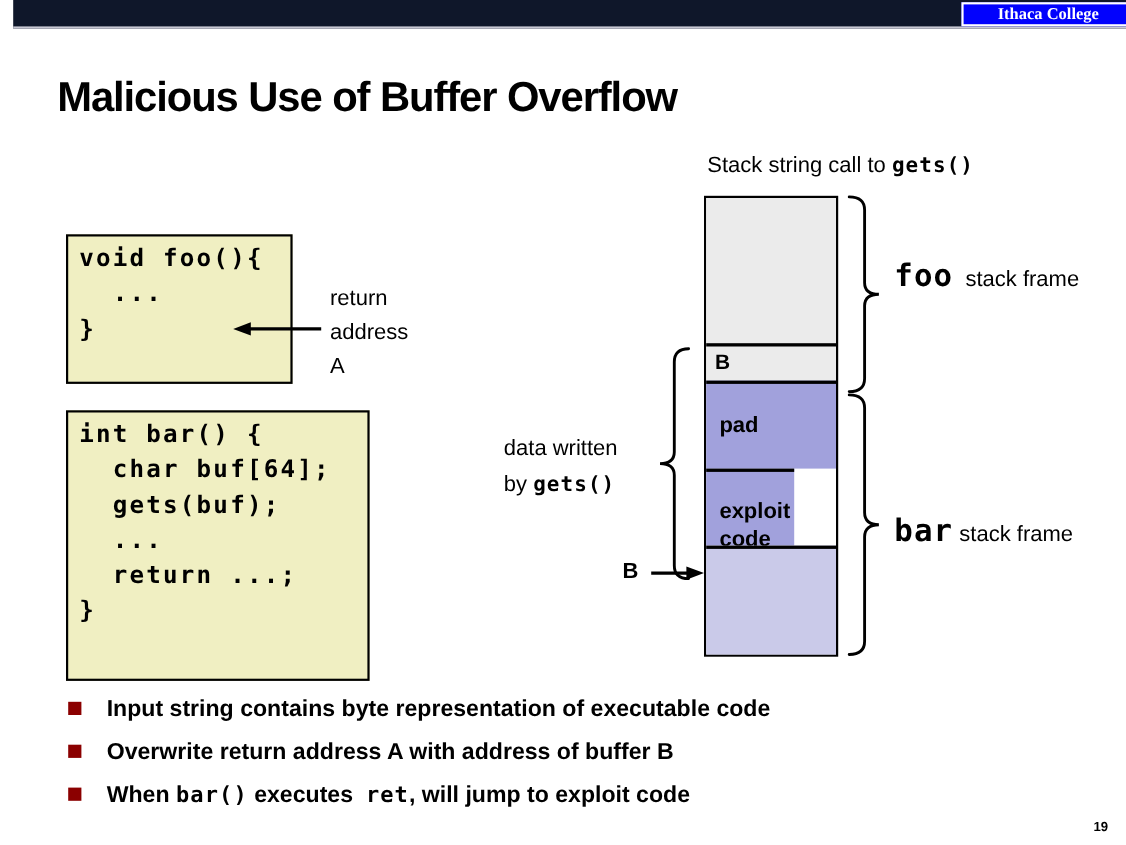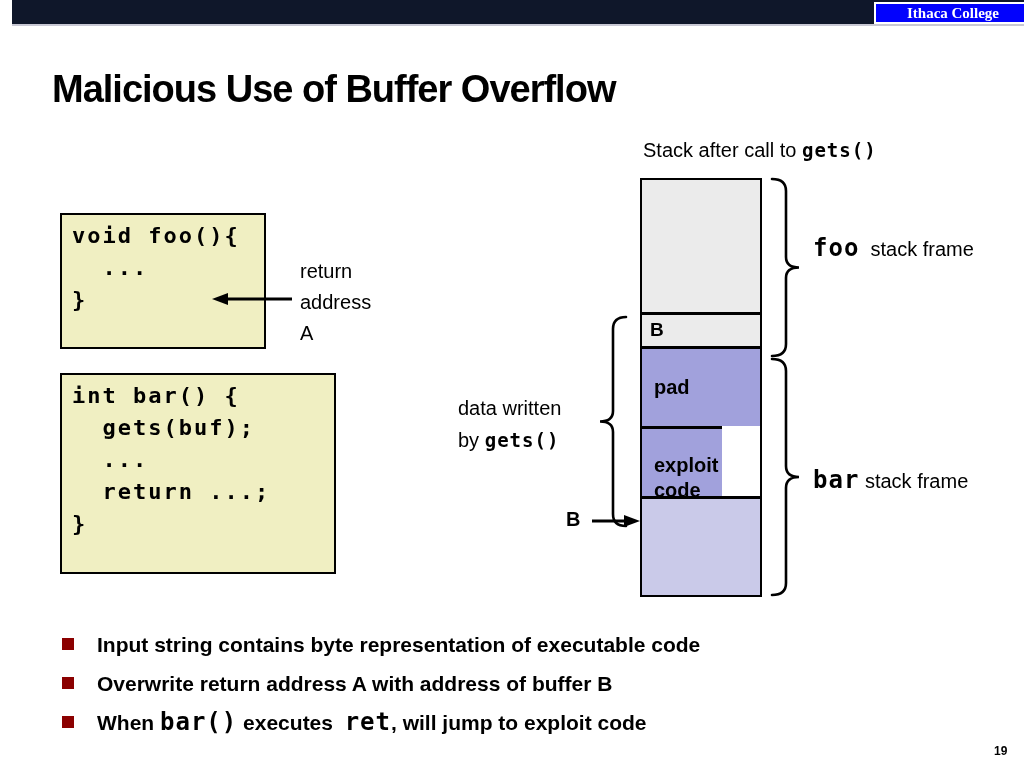--- a/index.html
+++ b/index.html
@@ -16,54 +16,54 @@
 
   
   .slide-title{left:52px;top:68px;font-size:38px;font-weight:800;letter-spacing:-1px;}
 
   
   .code-box{background:#f0efc2;border:2px solid #000;box-sizing:border-box;
             font-family:"DejaVu Sans Mono","Liberation Mono",monospace;font-weight:bold;
             font-size:22px;line-height:32px;letter-spacing:2px;padding:5px 0 0 10px;}
   .code-box div{white-space:pre;}
   #code-foo{left:60px;top:213px;width:206px;height:136px;}
-  #code-bar{left:60px;top:373px;width:276px;height:201px;}
+  #code-bar{left:60px;top:373px;width:276px;height:246px;}
 
   .plain-label{font-size:20px;line-height:31px;}
   #return-address-label{left:300px;top:256px;}
 
   #stack-caption{left:643px;top:139px;font-size:20px;}
   .inline-code{font-family:"DejaVu Sans Mono","Liberation Mono",monospace;font-weight:bold;font-size:19px;letter-spacing:1px;}
 
   
   #stack-column{left:640px;top:178px;width:122px;height:419px;border:2px solid #000;
                 box-sizing:border-box;display:flex;flex-direction:column;}
   .seg{box-sizing:border-box;}
   .seg + .seg{border-top:3px solid #000;}
   #seg-0{height:132px;}
   #seg-1{height:34px;font-weight:bold;font-size:19px;padding:4px 0 0 8px;}
   #seg-2{height:80px;font-weight:bold;font-size:20px;display:flex;align-items:center;padding-left:12px;}
   #seg-3{height:70px;font-weight:bold;font-size:20px;line-height:25px;padding:24px 0 0 12px;width:80px;}
   #seg-4{flex:1;}
 
   
   .frame-label{font-size:20px;}
-  .frame-label .inline-code{font-size:24px;}
+  .frame-label .inline-code{font-size:28px;}
   #foo-frame-label{left:813px;top:234px;}
   #bar-frame-label{left:813px;top:466px;}
 
   #data-written-label{left:458px;top:392px;font-size:20px;line-height:32px;}
   #b-pointer-label{left:566px;top:508px;font-size:20px;font-weight:bold;}
 
   
   #bullet-list{left:60px;top:631px;width:900px;}
   .bullet-row{display:flex;align-items:flex-start;height:39px;}
   .bullet-square{width:12px;height:12px;background:#8b0000;margin:7px 23px 0 2px;flex:none;}
   .bullet-text{font-size:21px;font-weight:bold;line-height:27px;white-space:pre;}
-  .bullet-text .inline-code{font-size:24px;}
+  .bullet-text .inline-code{font-size:20px;}
 
   #page-number{left:994px;top:744px;font-size:12px;font-weight:bold;}
 
   svg{display:block;overflow:visible;}
 </style>
 </head>
 <body>
 
 <div class="top-bar">
   <div class="college-box">
@@ -84,28 +84,29 @@
   <div>address</div>
   <div>A</div>
 </div>
 <svg class="abs" style="left:210px;top:291px;" width="84" height="16">
   <line x1="82" y1="8" x2="14" y2="8" stroke="#000" stroke-width="3"></line>
   <polygon points="2,8 18,2 18,14" fill="#000"></polygon>
 </svg>
 
 <div class="abs code-box" id="code-bar">
   <div>int bar() {</div>
+  <div>  char buf[64];</div>
   <div>  gets(buf);</div>
   <div>  ...</div>
   <div>  return ...;</div>
   <div>}</div>
 </div>
 
 <div class="abs" id="stack-caption">
-  <span>Stack after call to </span><span class="inline-code">gets()</span>
+  <span>Stack string call to </span><span class="inline-code">gets()</span>
 </div>
 
 <div class="abs" id="stack-column">
   <div class="seg" id="seg-0" style="background: rgb(235, 235, 235);"></div>
   <div class="seg" id="seg-1" style="background: rgb(235, 235, 235);"><span>B</span></div>
   <div class="seg" id="seg-2" style="background: rgb(161, 161, 220);">
       <span>pad</span>
     </div>
   <div class="seg" id="seg-3" style="background: rgb(161, 161, 220);">exploit code</div>
   <div class="seg" id="seg-4" style="background: rgb(202, 202, 233);"></div>

